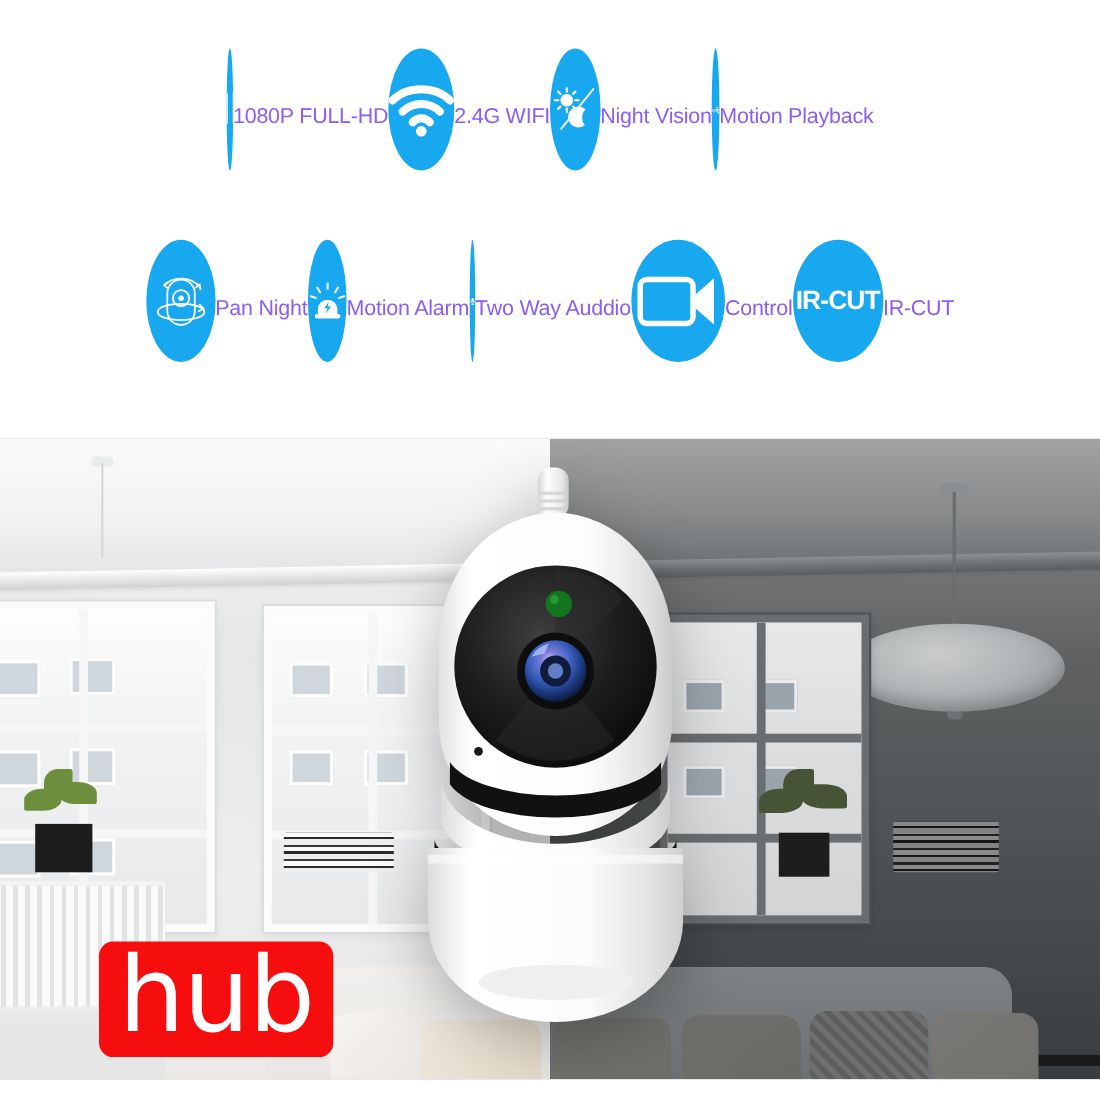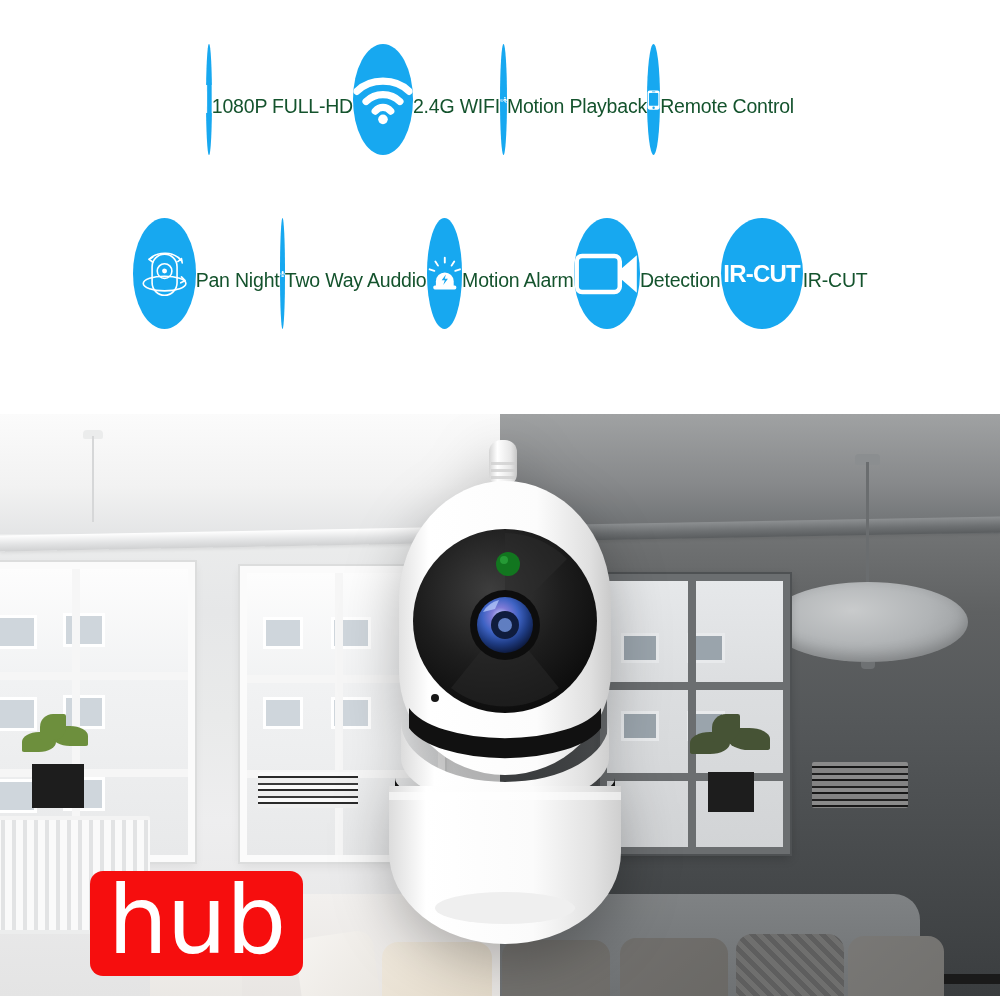--- a/index.html
+++ b/index.html
@@ -54,40 +54,40 @@
     position: relative;
     display: flex;
     align-items: center;
     justify-content: center;
     overflow: hidden;
   }
 
   .feat-label {
     margin-top: 13px;
     font-size: 19.5px;
-    color: #14532d;
+    color: #8b5cf6;
     white-space: nowrap;
     letter-spacing: -0.2px;
     font-weight: 400;
   }
 
   .feat-text-glyph {
     color: #ffffff;
     font-weight: 700;
     letter-spacing: 0.5px;
   }
   .glyph-hd { font-size: 41px; letter-spacing: -1px; }
   .glyph-ircut { font-size: 24px; letter-spacing: -0.8px; }
 
   .feat-svg { display: block; }
 
   
   #photo {
     position: absolute;
-    left: 0; top: 414px;
+    left: 0; top: 399px;
     width: 1000px;
     height: 582px;
     overflow: hidden;
     background: #0f172a;
   }
 
   
   .room {
     position: absolute;
     top: 0;
@@ -339,79 +339,76 @@
           <svg class="feat-svg" width="62" height="50" viewBox="0 0 62 50" fill="none">
             <path d="M4 16 C18 2 44 2 58 16" stroke="#fff" stroke-width="7.5" stroke-linecap="round"></path>
             <path d="M13.5 26.5 C23 17 39 17 48.5 26.5" stroke="#fff" stroke-width="7.5" stroke-linecap="round"></path>
             <path d="M23 36.5 C27.5 31.5 34.5 31.5 39 36.5" stroke="#fff" stroke-width="7.5" stroke-linecap="round"></path>
             <circle cx="31" cy="45" r="5" fill="#fff"></circle>
           </svg>
         </div>
         <div class="feat-label">2.4G WIFI</div>
       </div>
 
+      <div class="feat-cell">
+        <div class="feat-circle">
+          <svg class="feat-svg" width="72" height="66" viewBox="0 0 72 66" fill="none">
+            <circle cx="24" cy="19" r="9" fill="#fff"></circle>
+            <g stroke="#fff" stroke-width="3" stroke-linecap="round">
+              <line x1="24" y1="2" x2="24" y2="7"></line>
+              <line x1="24" y1="31" x2="24" y2="36"></line>
+              <line x1="7" y1="19" x2="12" y2="19"></line>
+              <line x1="36" y1="19" x2="41" y2="19"></line>
+              <line x1="11.5" y1="6.5" x2="15" y2="10"></line>
+              <line x1="33" y1="28" x2="36.5" y2="31.5"></line>
+              <line x1="11.5" y1="31.5" x2="15" y2="28"></line>
+              <line x1="33" y1="10" x2="36.5" y2="6.5"></line>
+            </g>
+            <line x1="62" y1="3" x2="16" y2="60" stroke="#fff" stroke-width="2.6" stroke-linecap="round"></line>
+            <path d="M60 33 a15 15 0 1 0 -1 23 a17 17 0 0 1 1 -23 z" fill="#fff" transform="translate(-9,-1)"></path>
+          </svg>
+        </div>
+        <div class="feat-label">Night Vision</div>
+      </div>
 
       <div class="feat-cell">
         <div class="feat-circle">
           <svg class="feat-svg" width="68" height="64" viewBox="0 0 68 64" fill="none">
             <circle cx="48" cy="10" r="8" fill="#fff"></circle>
             <path d="M44 21 C36 23 31 29 29 36 l7 4 c2-5 5-8 9-9 l-3 11 c-0.5 3 0.5 5 3 7 l11 8 3 8 7-3 -4-11 -9-7 4-11 5 6 10 2 2-7 -8-2 -7-9 c-2-2 -5-3 -8-2 z" fill="#fff"></path>
             <g stroke="#fff" stroke-width="4.5" stroke-linecap="round">
               <line x1="6" y1="27" x2="23" y2="27"></line>
               <line x1="2" y1="37" x2="22" y2="37"></line>
               <line x1="9" y1="47" x2="26" y2="47"></line>
             </g>
           </svg>
         </div>
         <div class="feat-label">Motion Playback</div>
       </div>
 
 
-      <div class="feat-cell">
-        <div class="feat-circle">
-          <svg class="feat-svg" width="44" height="68" viewBox="0 0 44 68" fill="none">
-            <rect x="2" y="2" width="40" height="64" rx="7" fill="#fff"></rect>
-            <rect x="6.5" y="11" width="31" height="42" rx="2" fill="#17a8f0"></rect>
-            <rect x="16" y="6" width="12" height="2.6" rx="1.3" fill="#17a8f0"></rect>
-            <circle cx="22" cy="60" r="4" fill="#17a8f0"></circle>
-          </svg>
-        </div>
-        <div class="feat-label">Remote Control</div>
-      </div>
 
     </div>
 
     <div class="feat-row" id="row-2">
 
       <div class="feat-cell">
         <div class="feat-circle">
           <svg class="feat-svg" width="86" height="80" viewBox="0 0 86 80" fill="none" stroke="#fff" stroke-width="2.2">
             <path d="M26 30 a17 17 0 0 1 34 0 v22 a17 17 0 0 1 -34 0 z" fill="none"></path>
             <circle cx="43" cy="36" r="10" fill="none"></circle>
             <circle cx="43" cy="36" r="3.4" fill="#fff" stroke="none"></circle>
             <ellipse cx="43" cy="53" rx="29" ry="10" fill="none"></ellipse>
             <path d="M22 20 a27 22 0 0 1 44 2" fill="none" stroke-linecap="round"></path>
             <path d="M27 17 l-5 3 l5 4" fill="none" stroke-linecap="round" stroke-linejoin="round"></path>
             <path d="M67 25 l-1 -6 l-5 4" fill="none" stroke-linecap="round" stroke-linejoin="round"></path>
             <path d="M66 44 l5 5 l-6 3" fill="none" stroke-linecap="round" stroke-linejoin="round"></path>
           </svg>
         </div>
         <div class="feat-label">Pan Night</div>
-      </div>
-
-      <div class="feat-cell">
-        <div class="feat-circle">
-          <svg class="feat-svg" width="56" height="68" viewBox="0 0 56 68" fill="none">
-            <rect x="18" y="2" width="21" height="36" rx="10.5" fill="#fff"></rect>
-            <path d="M7 30 a21 21 0 0 0 42 0" stroke="#fff" stroke-width="6.5" fill="none" stroke-linecap="round"></path>
-            <rect x="25" y="49" width="6.5" height="11" fill="#fff"></rect>
-            <rect x="14" y="59" width="29" height="6.5" rx="3.2" fill="#fff"></rect>
-          </svg>
-        </div>
-        <div class="feat-label">Two Way Auddio</div>
       </div>
 
       <div class="feat-cell">
         <div class="feat-circle">
           <svg class="feat-svg" width="68" height="66" viewBox="0 0 68 66" fill="none">
             <g stroke="#fff" stroke-width="3.6" stroke-linecap="round">
               <line x1="34" y1="2" x2="34" y2="11"></line>
               <line x1="16" y1="9" x2="21" y2="17"></line>
               <line x1="52" y1="9" x2="47" y2="17"></line>
               <line x1="5" y1="24" x2="14" y2="27"></line>
@@ -420,26 +417,38 @@
             <path d="M17 56 v-9 a17 17 0 0 1 34 0 v9 z" fill="#fff"></path>
             <rect x="12" y="55" width="44" height="7.5" rx="3" fill="#fff"></rect>
             <path d="M36 34 l-8 11 h6 l-3 9 l9 -12 h-6 z" fill="#17a8f0"></path>
           </svg>
         </div>
         <div class="feat-label">Motion Alarm</div>
       </div>
 
       <div class="feat-cell">
         <div class="feat-circle">
+          <svg class="feat-svg" width="56" height="68" viewBox="0 0 56 68" fill="none">
+            <rect x="18" y="2" width="21" height="36" rx="10.5" fill="#fff"></rect>
+            <path d="M7 30 a21 21 0 0 0 42 0" stroke="#fff" stroke-width="6.5" fill="none" stroke-linecap="round"></path>
+            <rect x="25" y="49" width="6.5" height="11" fill="#fff"></rect>
+            <rect x="14" y="59" width="29" height="6.5" rx="3.2" fill="#fff"></rect>
+          </svg>
+        </div>
+        <div class="feat-label">Two Way Auddio</div>
+      </div>
+
+      <div class="feat-cell">
+        <div class="feat-circle">
           <svg class="feat-svg" width="74" height="52" viewBox="0 0 74 52" fill="none">
             <rect x="3" y="6" width="48" height="40" rx="6" stroke="#fff" stroke-width="5" fill="none"></rect>
             <path d="M53 20 L70 5 v42 L53 32 z" fill="#fff"></path>
           </svg>
         </div>
-        <div class="feat-label">Detection</div>
+        <div class="feat-label">Control</div>
       </div>
 
 
       <div class="feat-cell">
         <div class="feat-circle">
           <span class="feat-text-glyph glyph-ircut">IR-CUT</span>
         </div>
         <div class="feat-label">IR-CUT</div>
       </div>
 

